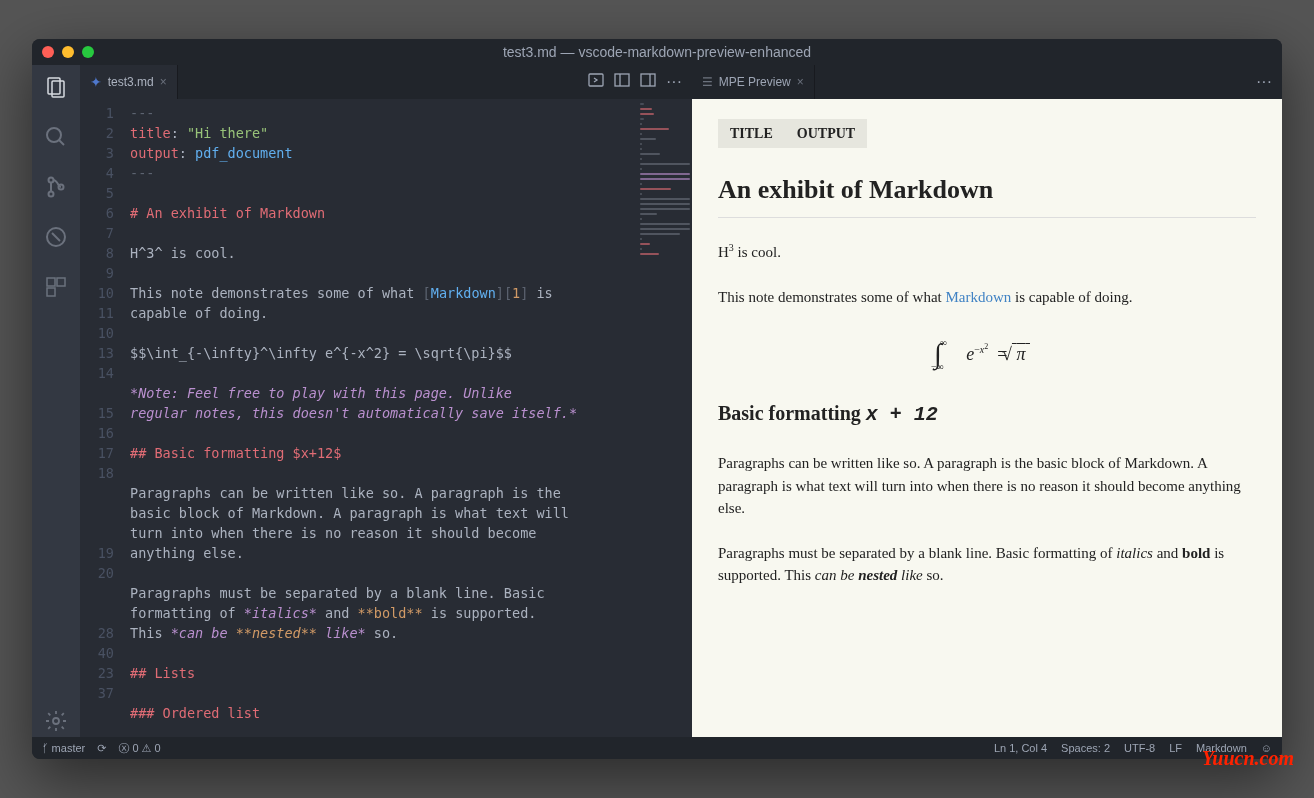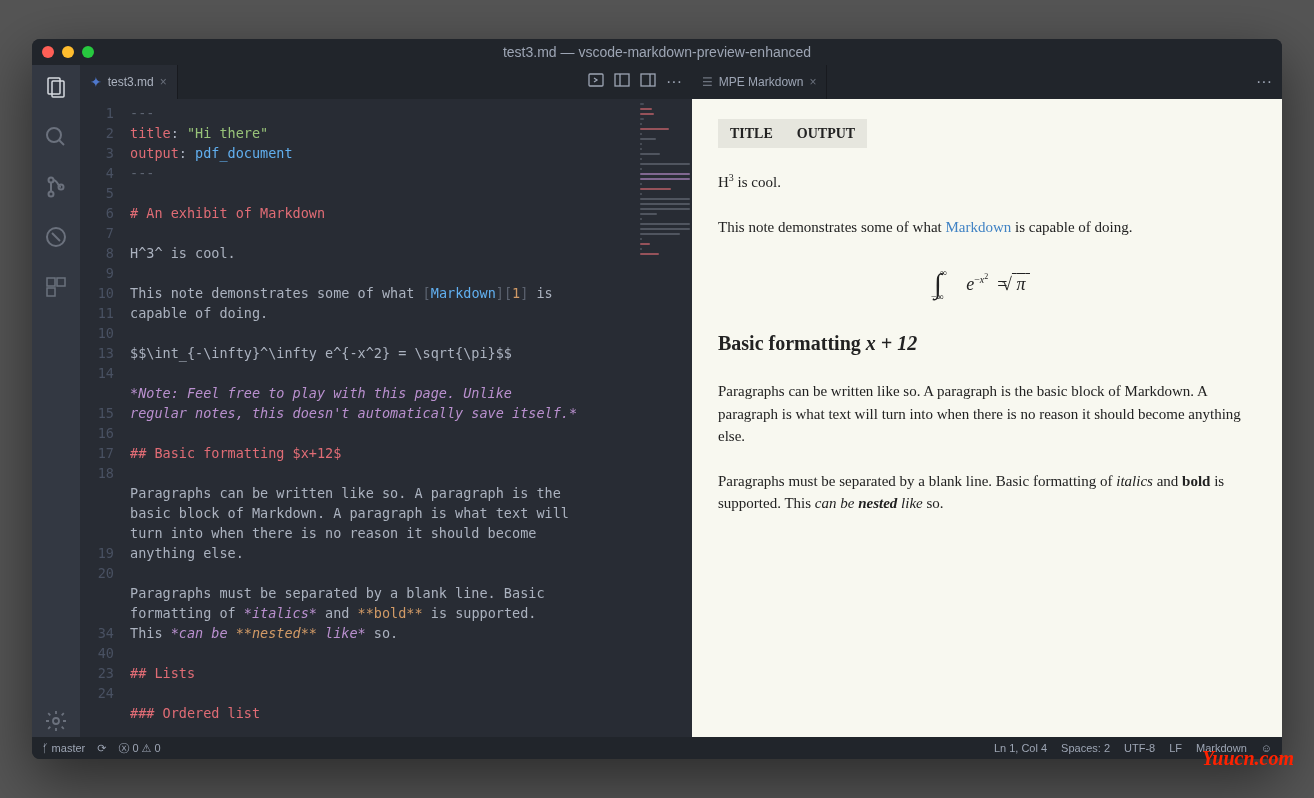--- a/index.html
+++ b/index.html
@@ -143,24 +143,24 @@
               <div>16</div>
               <div>17</div>
               <div>18</div>
               <div></div>
               <div></div>
               <div></div>
               <div>19</div>
               <div>20</div>
               <div></div>
               <div></div>
-              <div>34</div>
+              <div>28</div>
               <div>40</div>
               <div>23</div>
-              <div>24</div>
+              <div>37</div>
             </div>
           <div class="code" id="code"><div><span class="c-comment">---</span></div><div><span class="c-red">title</span>: <span class="c-green">"Hi there"</span></div><div><span class="c-red">output</span>: <span class="c-blue">pdf_document</span></div><div><span class="c-comment">---</span></div><div></div><div><span class="c-red"># An exhibit of Markdown</span></div><div></div><div>H^3^ is cool.</div><div></div><div>This note demonstrates some of what <span class="c-comment">[</span><span class="c-blue">Markdown</span><span class="c-comment">][</span><span class="c-orange">1</span><span class="c-comment">]</span> is</div><div>capable of doing.</div><div></div><div>$$\int_{-\infty}^\infty e^{-x^2} = \sqrt{\pi}$$</div><div></div><div><span class="c-purple">*Note: Feel free to play with this page. Unlike</span></div><div><span class="c-purple">regular notes, this doesn't automatically save itself.*</span></div><div></div><div><span class="c-red">## Basic formatting $x+12$</span></div><div></div><div>Paragraphs can be written like so. A paragraph is the</div><div>basic block of Markdown. A paragraph is what text will</div><div>turn into when there is no reason it should become</div><div>anything else.</div><div></div><div>Paragraphs must be separated by a blank line. Basic</div><div>formatting of <span class="c-purple">*italics*</span> and <span class="c-orange">**bold**</span> is supported.</div><div>This <span class="c-purple">*can be <span class="c-orange">**nested**</span> like*</span> so.</div><div></div><div><span class="c-red">## Lists</span></div><div></div><div><span class="c-red">### Ordered list</span></div></div>
           <div class="minimap" id="minimap">
               <div style="width: 3.6px; background: rgb(92, 99, 112); opacity: 0.6;"></div>
               <div style="width: 12px; background: rgb(224, 108, 117); opacity: 0.6;"></div>
               <div style="width: 14.4px; background: rgb(224, 108, 117); opacity: 0.6;"></div>
               <div style="width: 3.6px; background: rgb(92, 99, 112); opacity: 0.6;"></div>
               <div style="width: 2.4px; background: rgb(107, 113, 125); opacity: 0.6;"></div>
               <div style="width: 28.8px; background: rgb(224, 108, 117); opacity: 0.6;"></div>
               <div style="width: 2.4px; background: rgb(107, 113, 125); opacity: 0.6;"></div>
@@ -190,44 +190,45 @@
               <div style="width: 19.2px; background: rgb(224, 108, 117); opacity: 0.6;"></div>
             </div>
         </div>
       </div>
     </div>
 
     <div class="preview-group">
       <div class="tabs">
         <div class="tab preview">
           <span style="opacity:.6">☰</span>
-          <span>MPE Markdown</span>
+          <span>MPE Preview</span>
           <span class="close">×</span>
         </div>
         <div class="tab-actions">
           <span>···</span>
         </div>
       </div>
       <div class="preview-body">
         <table>
           <tbody>
               <tr>
                 <th>TITLE</th>
                 <th>OUTPUT</th>
               </tr>
         </tbody>
           </table>
+        <h1>An exhibit of Markdown</h1>
         <p><span>H</span><sup>3</sup><span> is cool.</span></p>
         <p><span>This note demonstrates some of what </span><a href="#">Markdown</a><span> is capable of doing.</span></p>
         <div class="math">
           <span style="font-size:28px;position:relative;top:3px">∫</span><span style="font-size:10px;position:relative;top:-14px;left:-2px">∞</span><span style="font-size:10px;position:relative;top:10px;left:-18px">−∞</span>
           <span style="font-style:italic">e</span><sup>−<span style="font-style:italic">x</span><sup style="font-size:8px">2</sup></sup>
           &nbsp;=&nbsp;<span style="text-decoration:overline">&nbsp;<span style="font-style:italic">π</span>&nbsp;</span><span style="position:relative;left:-28px">√</span>
         </div>
-        <h2><span>Basic formatting </span><span style="font-family:Liberation Serif, serif;font-style:italic">x + 12</span></h2>
+        <h2><span>Basic formatting </span><span style="font-family:Liberation Mono, monospace;font-style:italic">x + 12</span></h2>
         <p>Paragraphs can be written like so. A paragraph is the basic block of Markdown. A paragraph is what text will turn into when there is no reason it should become anything else.</p>
         <p><span>Paragraphs must be separated by a blank line. Basic formatting of </span><em>italics</em><span> and </span><strong>bold</strong><span> is supported. This </span><em><span>can be </span><strong>nested</strong><span> like</span></em><span> so.</span></p>
       </div>
     </div>
   </div>
 
   <div class="statusbar">
     <span>ᚶ <span>master</span></span>
     <span>⟳</span>
     <span>ⓧ <span>0</span> ⚠ <span>0</span></span>

